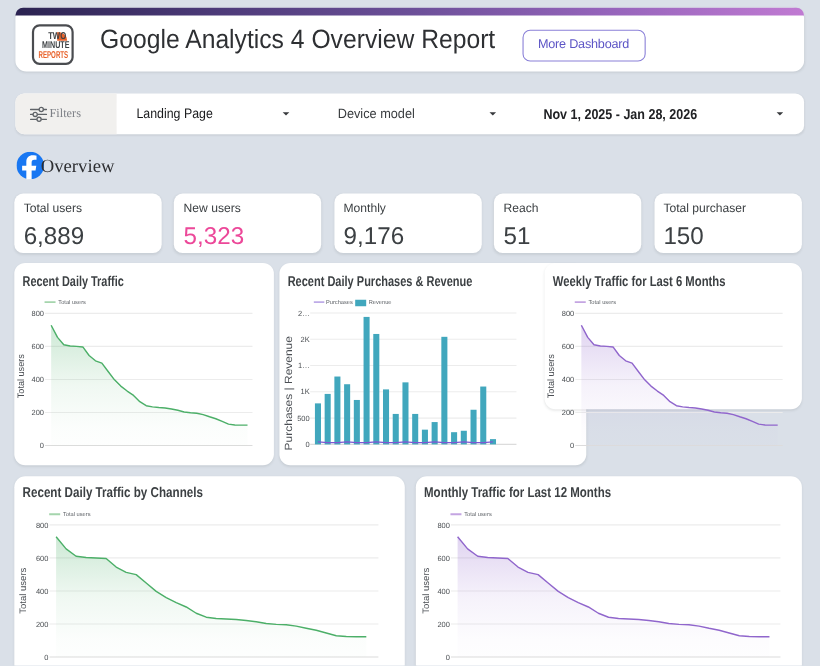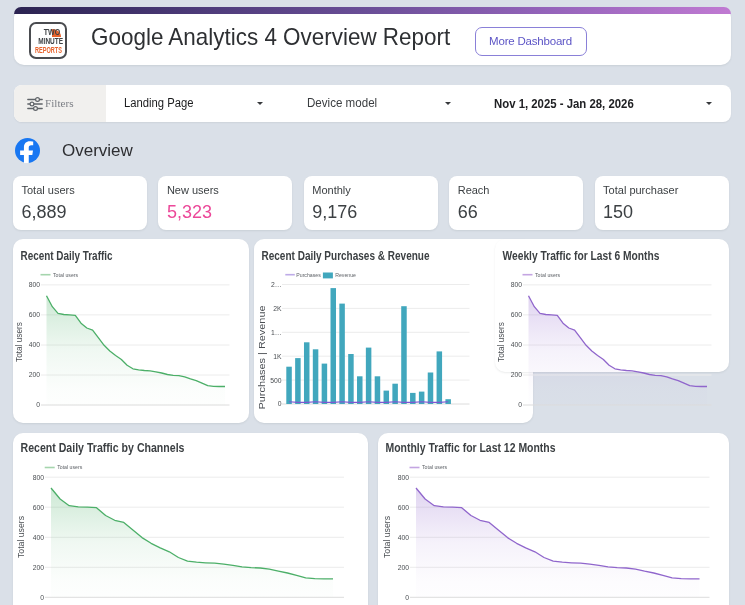--- a/index.html
+++ b/index.html
@@ -22,25 +22,25 @@
 .btn2 { position:absolute; left:586px; top:19.5px; width:112px; height:29px; background:#5f53c4; border-radius:7px;
   color:#fff; font-size:11.5px; font-weight:700; letter-spacing:-0.2px; text-align:center; line-height:29px; box-shadow:2.5px 3px 0 #0a0a0a; }
 
 .fbar { left:14px; top:84.5px; width:717px; height:37.5px; border-radius:8px; box-shadow:0 1px 1.5px rgba(60,64,67,0.08); }
 .fleft { position:absolute; left:0; top:0; width:92px; height:100%; background:#f1f0ee; border-radius:8px 0 0 8px; }
 .ftext { position:absolute; left:31px; top:12.5px; font-size:11.2px; color:#7c7f85;font-family:Liberation Serif, serif; }
 .fitem { position:absolute; top:0; height:100%; line-height:37.5px; font-size:12.5px; white-space:nowrap; transform-origin:left center; }
 .caret { position:absolute; width:0; height:0; border-left:3px solid transparent; border-right:3px solid transparent; border-top:3.6px solid #37393c; top:17.2px; }
 
 .ov-icon { position:absolute; left:15px; top:138px; width:25px; height:25px; }
-.ov-text { position:absolute; left:62px; top:140.5px; font-size:17px; color:#2d2e31; }
+.ov-text { position:absolute; left:37px; top:140.5px; font-size:17px; color:#2d2e31;font-family:Liberation Serif, serif; }
 
 .kpi { position:absolute; top:176px; width:134px; height:54px; background:#fff; border-radius:8px; box-shadow:0 1px 2px rgba(60,64,67,0.10); }
 .kpi-label { position:absolute; left:8.5px; top:7.5px; font-size:11px; color:#3c4043; }
-.kpi-value { position:absolute; left:8.5px; top:25.5px; font-size:18px; }
+.kpi-value { position:absolute; left:8.5px; top:25.5px; font-size:22px; }
 </style></head>
 <body>
 <div class="card header">
   <div class="gradbar"></div>
   <div class="logo">
       <div class="pie"></div>
       <div class="logo-inner">
     <div class="l1">TWO</div>
         <div class="l2">MINUTE</div>
         <div class="l3">REPORTS</div>
@@ -85,21 +85,21 @@
 <div class="kpi" style="left:158.4px">
 <div class="kpi-label">New users</div>
 <div class="kpi-value" style="color:#ec4899">5,323</div>
 </div>
 <div class="kpi" style="left:303.8px">
 <div class="kpi-label">Monthly</div>
 <div class="kpi-value" style="color:#3c4043">9,176</div>
 </div>
 <div class="kpi" style="left:449.20000000000005px">
 <div class="kpi-label">Reach</div>
-<div class="kpi-value" style="color:#3c4043">66</div>
+<div class="kpi-value" style="color:#3c4043">51</div>
 </div>
 <div class="kpi" style="left:594.6px">
 <div class="kpi-label">Total purchaser</div>
 <div class="kpi-value" style="color:#3c4043">150</div>
 </div>
 
 <div class="card" style="left:13px;top:239px;width:235.5px;height:183.5px">
   <svg width="235.5" height="183.5" style="position:absolute;left:0;top:0;font-family:'Liberation Sans',sans-serif" viewBox="0 0 235.5 183.5">
 <defs>
         <linearGradient id="g1" x1="0" y1="56.7" x2="0" y2="166" gradientUnits="userSpaceOnUse">

